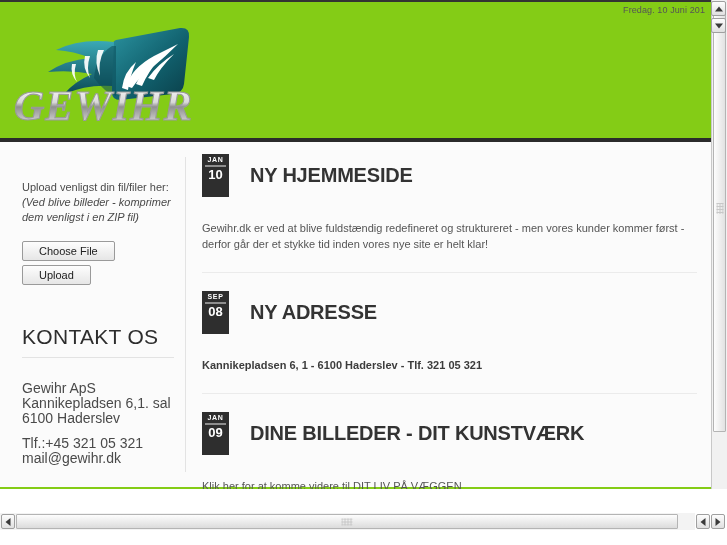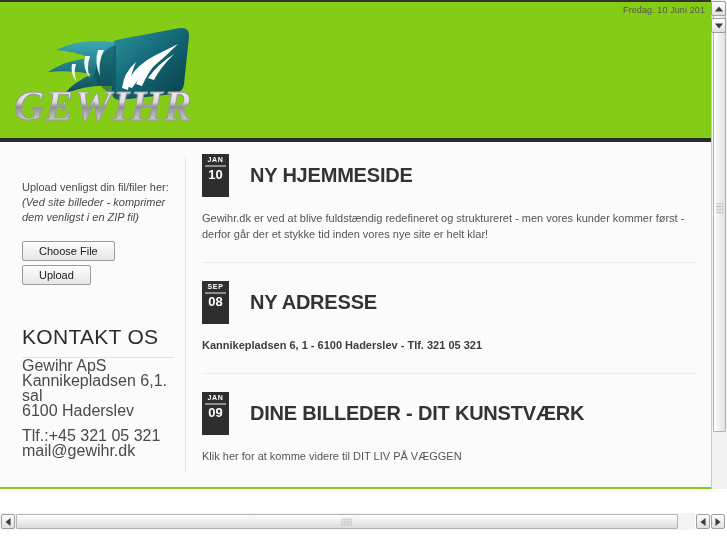--- a/index.html
+++ b/index.html
@@ -134,22 +134,22 @@
   }
 
   .kontakt-rule {
     margin-top: 8px;
     width: 152px;
     height: 1px;
     background: #e3e3e3;
   }
 
   .kontakt-block {
-    margin-top: 0;
-    font-size: 16px;
+    margin-top: 23px;
+    font-size: 14px;
     color: #4a4a4a;
     line-height: 15px;
   }
   .kontakt-block .gap { display:block; height: 10px; }
 
   
   .main {
     position: absolute;
     left: 202px;
     top: 12px;
@@ -199,21 +199,21 @@
   .post-title {
     margin: 10px;
     font-size: 20px;
     font-weight: bold;
     color: #333333;
     letter-spacing: -0.2px;
     white-space: nowrap;
   }
 
   .post-body {
-    margin: 13px 0 0 0;
+    margin: 23px 0 0 0;
     font-size: 11px;
     color: #555555;
     line-height: 16px;
     max-width: 497px;
   }
   .post-body.bold {
     font-weight: bold;
     color: #3c3c3c;
   }
 
@@ -359,21 +359,21 @@
       <div class="header-rule"></div>
     </div>
 
     <div class="content">
 
       <div class="col-divider"></div>
 
       <aside class="sidebar">
         <p class="upload-text">
           <span>Upload venligst din fil/filer her:</span><br>
-          <span class="note">(Ved site billeder - komprimer dem venligst i en ZIP fil)</span>
+          <span class="note">(Ved blive billeder - komprimer dem venligst i en ZIP fil)</span>
         </p>
 
         <button class="btn">Choose File</button>
         <button class="btn">Upload</button>
 
         <h2 class="kontakt-title">KONTAKT OS</h2>
         <div class="kontakt-rule"></div>
 
         <div class="kontakt-block">
           <span>Gewihr ApS</span><br>

